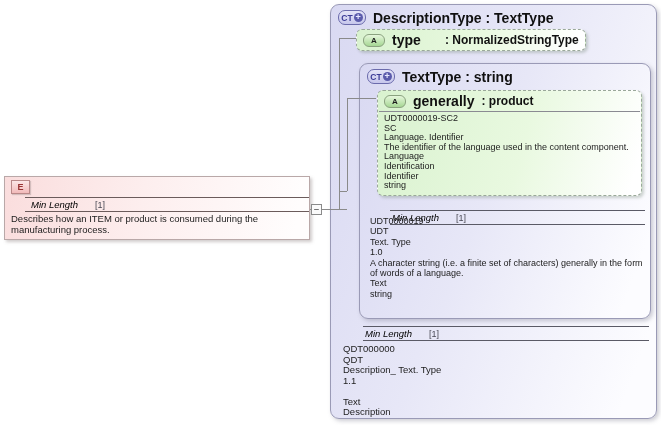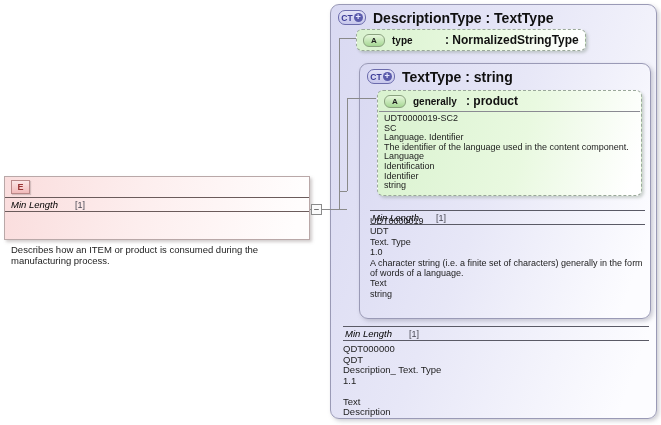--- a/index.html
+++ b/index.html
@@ -4,32 +4,32 @@
 <style>
   html,body{margin:0;padding:0;background:#fff;}
   .canvas{
     position:relative;width:661px;height:425px;background:#fff;overflow:hidden;
     font-family:"Liberation Sans", sans-serif;color:#111;
   }
   
   .hdr-title{font-size:14px;font-weight:bold;color:#101010;white-space:nowrap;}
   .doc{font-size:9.5px;line-height:10.6px;color:#1c1c1c;white-space:pre-line;}
   .facet-row{display:flex;align-items:center;font-style:italic;font-size:9.5px;
-    border-top:1px solid #5a5a66;border-bottom:1px solid #5a5a66;padding:1px 2px;}
+    border-top:1px solid #5a5a66;border-bottom:1px solid #5a5a66;padding:1px 2px;margin-left:20px;}
   .facet-label{color:#000;}
   .facet-card{color:#4a4a55;margin-left:17px;font-style:normal;font-size:9px;}
   
   .element-box{
     position:absolute;left:4px;top:176px;width:304px;height:62px;
     border:1px solid #b9a8a8;background:linear-gradient(100deg,#fadddd 0%,#fdeeee 45%,#fffdfd 95%);
     box-shadow:2px 2px 3px rgba(120,110,110,0.35);
   }
   .el-header{display:flex;align-items:center;gap:7px;padding:3px 6px;height:14px;}
   .element-box .facet-row{border-top:1px solid #6b5b5b;border-bottom:1px solid #6b5b5b;padding:1px 6px;}
-  .element-box .doc{padding:2px 6px;margin-top:31px;}
+  .element-box .doc{padding:2px 6px;}
   .icon-e{
     display:inline-block;width:17px;height:12px;border:1px solid #b98888;
     background:linear-gradient(#fce6e6,#f2baba);color:#993333;font-size:9px;font-weight:bold;
     text-align:center;line-height:12px;box-shadow:1px 1px 1px rgba(0,0,0,.15);
   }
   
   .ct-box{
     position:absolute;border:1px solid #9a9ab6;border-radius:9px;
     background:linear-gradient(110deg,#d9d9f2 0%,#e7e7f7 45%,#fcfcff 92%);
     box-shadow:2px 2px 4px rgba(110,110,130,0.35);
@@ -51,21 +51,21 @@
     border:1px dashed #9aa89a;border-radius:6px;
     background:linear-gradient(105deg,#d9f2cf 0%,#e9f9e0 55%,#ffffff 96%);
     box-shadow:2px 2px 3px rgba(100,120,100,0.3);
   }
   .type-attr{
     position:absolute;left:25px;top:24px;width:216px;height:20px;
     display:flex;align-items:center;gap:7px;padding:0 6px;
   }
   .lang-attr{position:absolute;left:17px;top:26px;width:263px;}
   .attr-header{display:flex;align-items:center;gap:7px;padding:3px 6px;height:14px;}
-  .attr-name{font-size:10px;font-weight:bold;min-width:46px;white-space:nowrap;}
+  .attr-name{font-size:14px;font-weight:bold;min-width:46px;white-space:nowrap;}
   .attr-type{font-size:12px;font-weight:bold;white-space:nowrap;}
   .icon-a{
     display:inline-block;width:20px;height:11px;border:1px solid #8aa27f;border-radius:6px;
     background:linear-gradient(#e6f7dc,#a6d794);color:#1d1d1d;font-size:8px;font-weight:bold;
     text-align:center;line-height:11px;
   }
   .attr-sep{border-top:1px solid #8a8a92;margin:0 1px;}
   .attr-doc{padding:2px 6px 4px 6px;font-size:9px;line-height:9.6px;}
   .inner-facet{position:absolute;left:10px;right:5px;top:146px;}
   .inner-doc{position:absolute;left:10px;right:6px;top:152px;font-size:9px;line-height:10.4px;}

